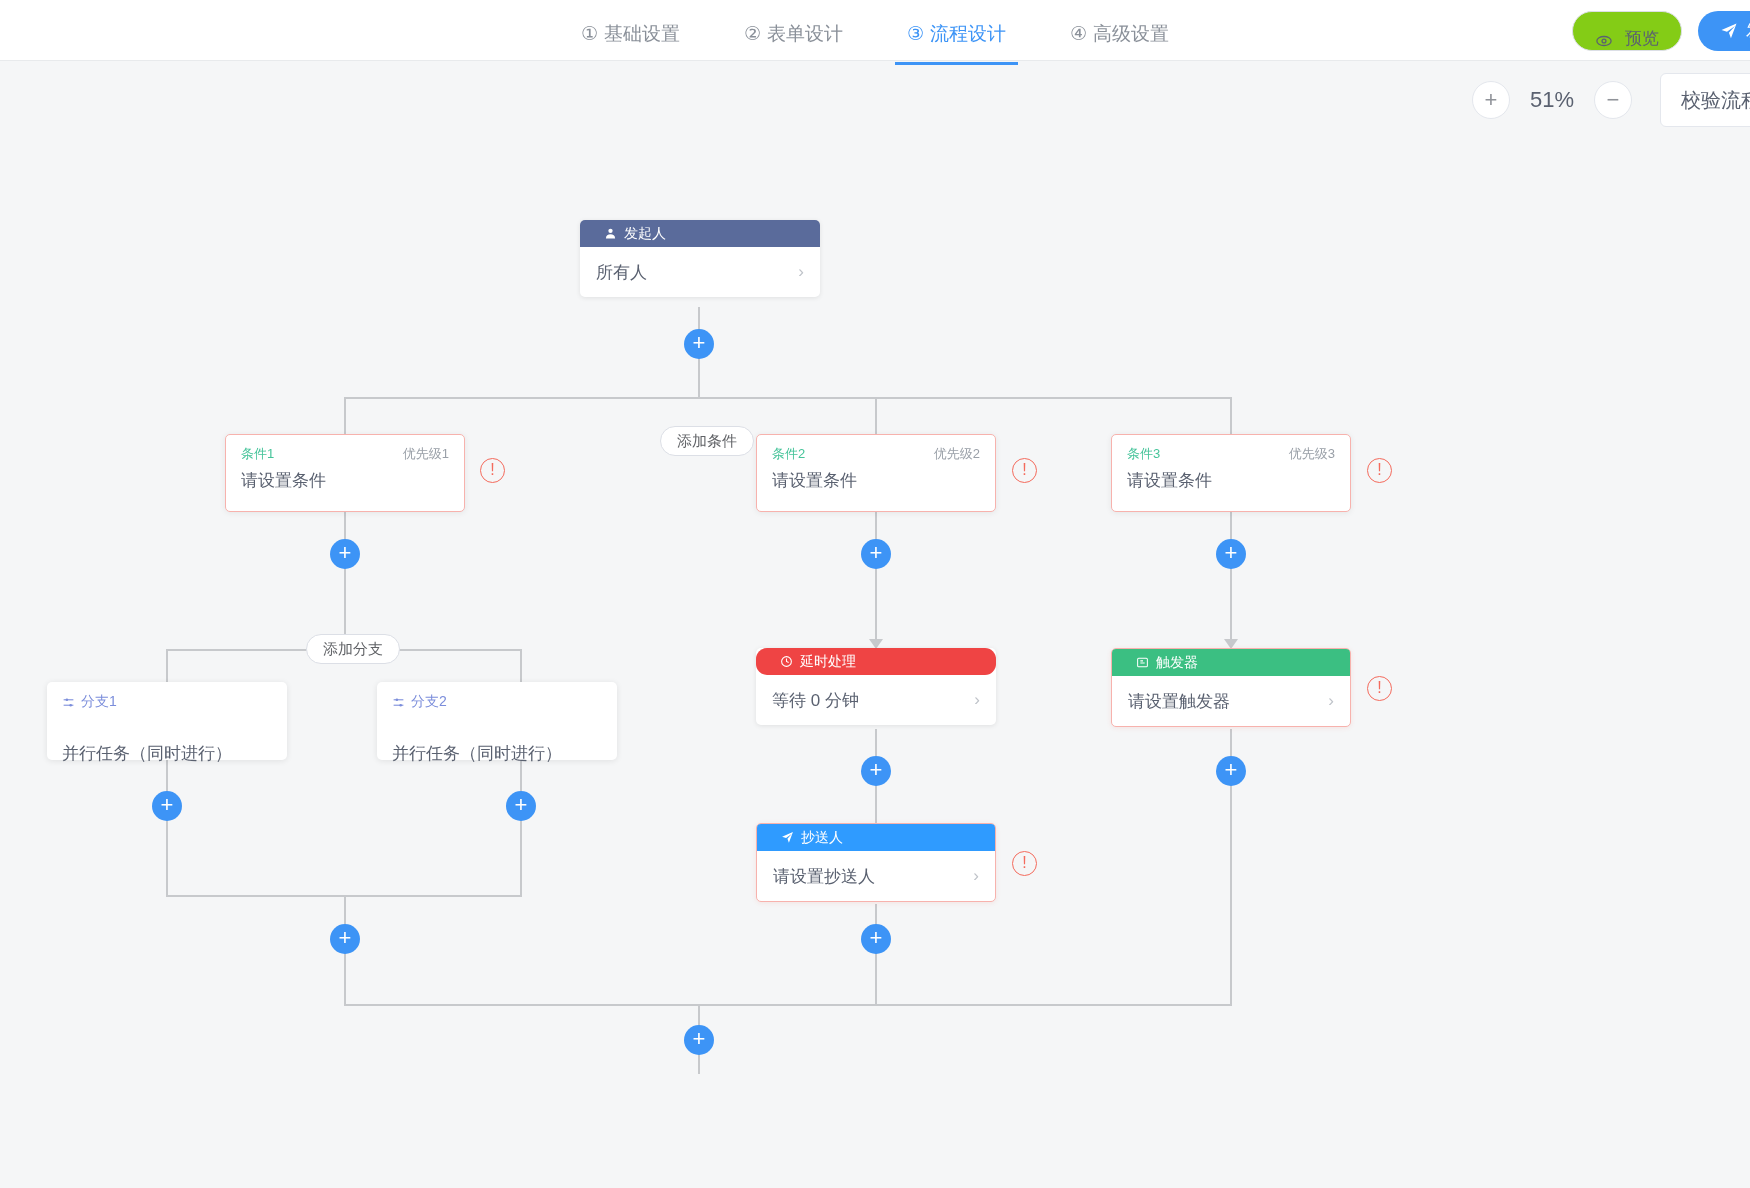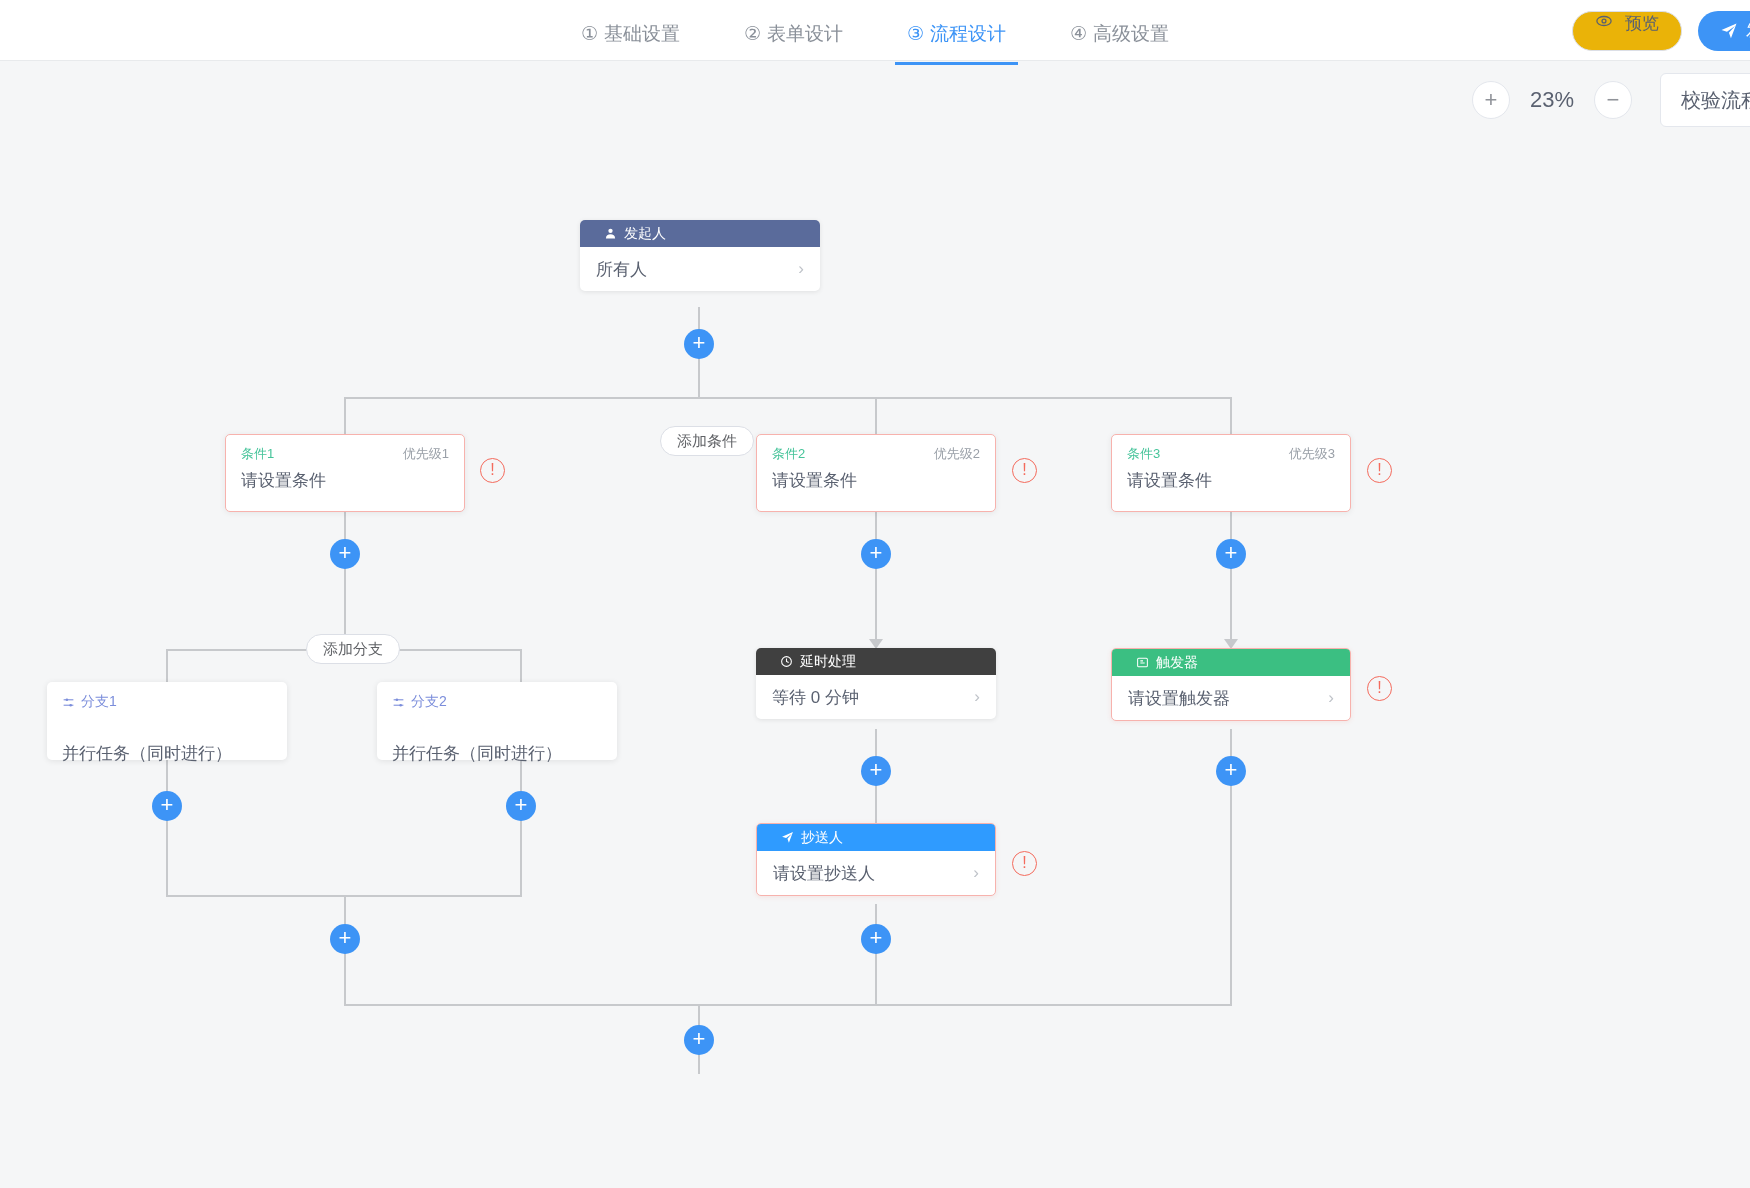--- a/index.html
+++ b/index.html
@@ -31,23 +31,23 @@
     content: ""; position: absolute; left: -8px; right: -8px; bottom: -11px;
     height: 3px; background: #3d94f6;
   }
   .tab .num { margin-right: 6px; }
 
   .topbar-actions {
     position: absolute; right: 0; top: 0; height: 61px;
     display: flex; align-items: center; gap: 16px; padding-right: 0px;
   }
   .btn-preview {
-    display: flex; align-items: flex-start; gap: 12px;
+    display: flex; align-items: flex-end; gap: 12px;
     height: 40px; padding: 0 22px; border-radius: 20px;
-    border: 1px solid #dcdfe6; background: #eab308; color: #5a6170;
+    border: 1px solid #dcdfe6; background: #84cc16; color: #5a6170;
     font-size: 17px; cursor: pointer; white-space: nowrap;
   }
   .btn-publish {
     display: flex; align-items: center; gap: 8px;
     height: 40px; padding: 0 22px; border-radius: 20px;
     border: none; background: #3d94f6; color: #fff;
     font-size: 17px; cursor: pointer; white-space: nowrap;
     margin-right: -52px;
   }
 
@@ -101,27 +101,27 @@
   .node {
     position: absolute; width: 240px; background: #fff;
     border-radius: 5px; box-shadow: 0 1px 5px rgba(0,0,0,.09);
     z-index: 4; cursor: pointer; overflow: hidden;
   }
   .node-hd {
     height: 27px; display: flex; align-items: center; gap: 7px;
     padding: 0 24px; color: #fff; font-size: 14px;
   }
   .node-bd {
-    height: 44px; display: flex; align-items: center; justify-content: space-between;
+    height: 50px; display: flex; align-items: center; justify-content: space-between;
     padding: 0 16px; font-size: 17px; color: #5a6170;
   }
   .chev { color: #bfc3c9; font-size: 17px; }
 
   .hd-initiator { background: #5a6b9b; }
-  .hd-delay     { background: #404040; }
+  .hd-delay     { background: #ef4444; border-radius: 11px; }
   .hd-trigger   { background: #3bbf82; }
   .hd-cc        { background: #2f9bff; }
 
   .node.err { border: 1px solid #f7b2ad; box-shadow: 0 1px 5px rgba(240,90,70,.12); }
 
   
   .cond {
     position: absolute; width: 240px; height: 78px; background: #fff;
     border: 1px solid #f7b2ad; border-radius: 5px;
     box-shadow: 0 1px 6px rgba(0,0,0,.07);
@@ -189,21 +189,21 @@
           <path d="M22 2 2 10.5l7.3 2.6L20 5.2l-8.1 9.2 2.7 7.4z"></path>
         </svg>
       </span>
       <span>发布</span>
     </button>
   </div>
 </div>
 
 <div class="zoombar">
   <div class="zoom-btn">+</div>
-  <div class="zoom-val">23%</div>
+  <div class="zoom-val">51%</div>
   <div class="zoom-btn">−</div>
   <div class="validate-box">校验流程</div>
 </div>
 
 <div class="canvas">
 
   <div class="node" style="left:580px; top:159px;">
     <div class="node-hd hd-initiator">
       <span>
         <svg class="ic" width="13" height="13" viewBox="0 0 24 24" fill="#ffffff">

